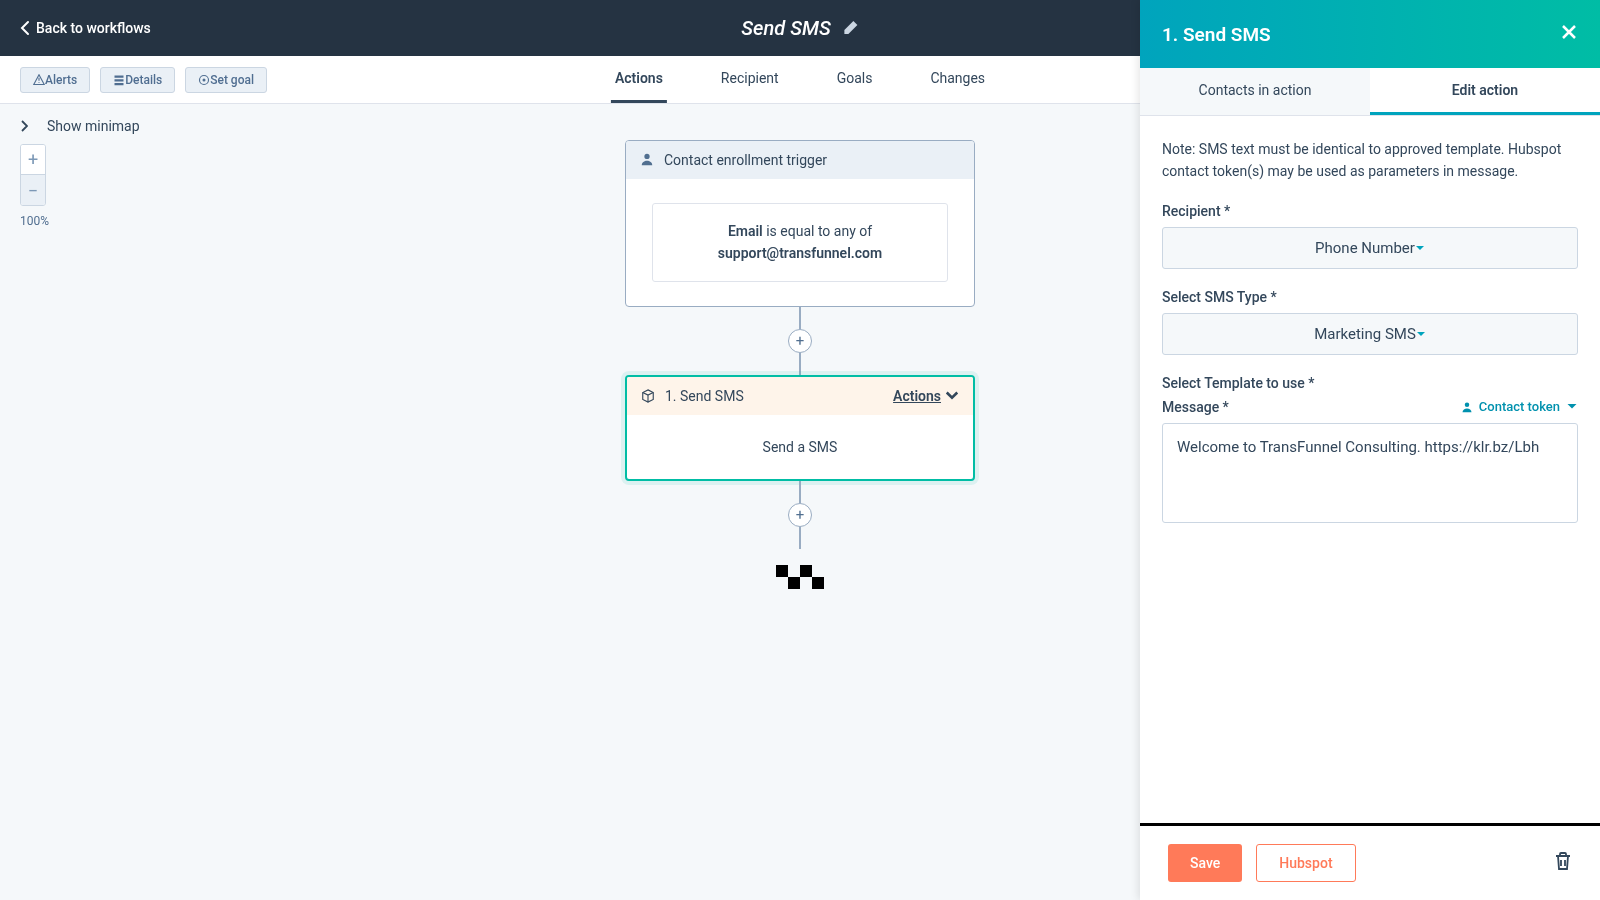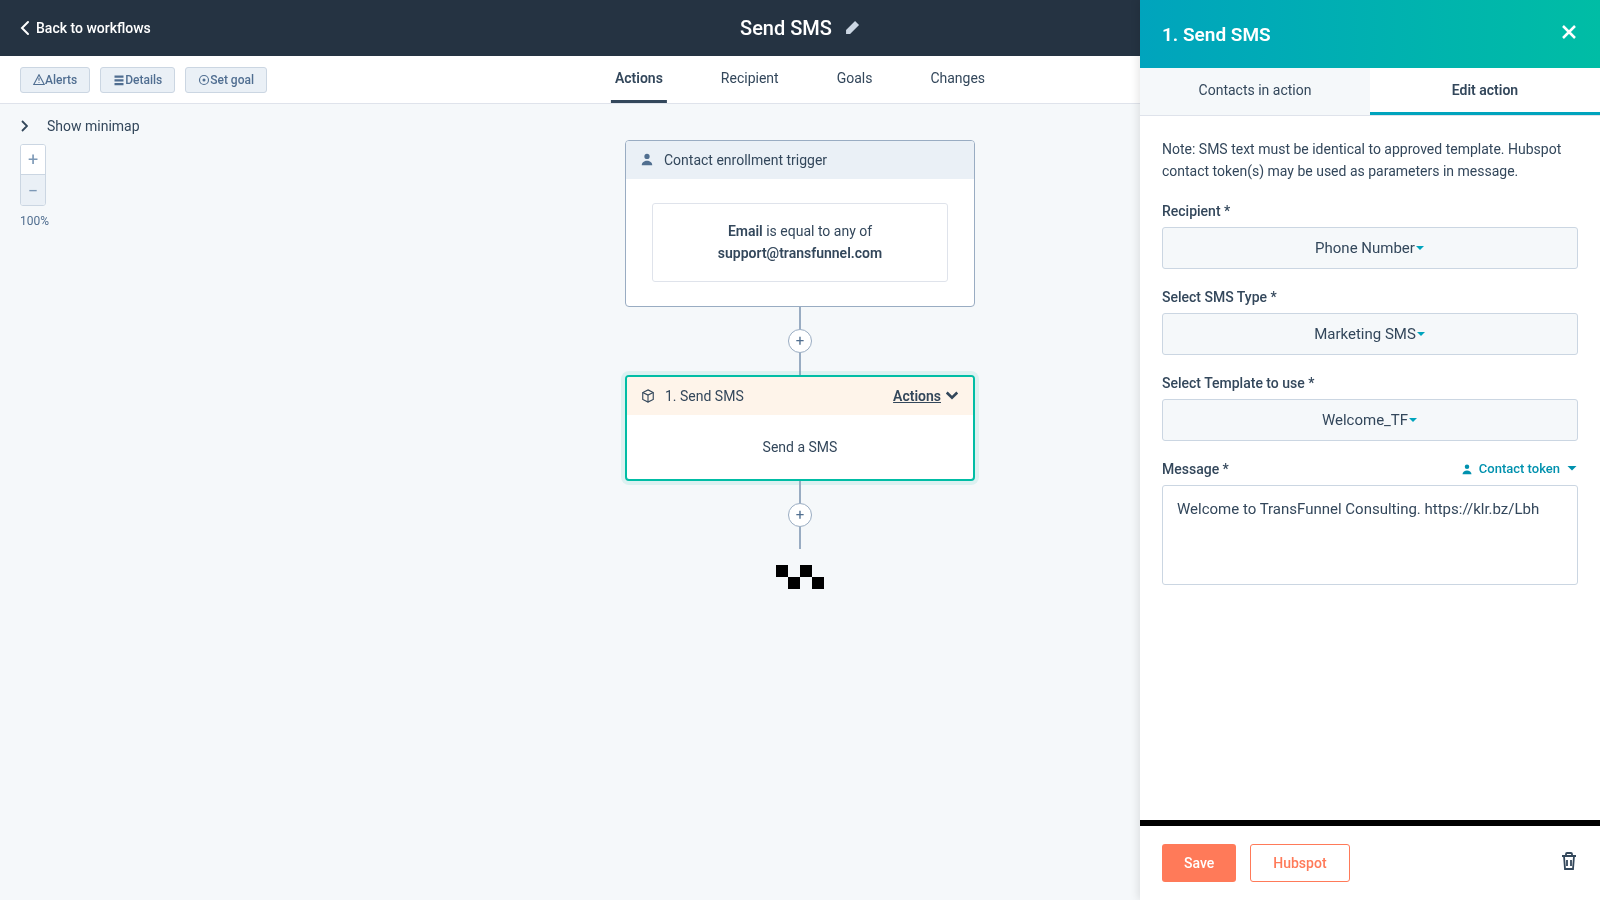--- a/index.html
+++ b/index.html
@@ -2,21 +2,21 @@
 <html><head>
 <meta charset="utf-8">
 <style>
 * { box-sizing: border-box; margin: 0; padding: 0; font-family: -apple-system, BlinkMacSystemFont, "Segoe UI", Roboto, Helvetica, Arial, sans-serif; }
 body { width: 1600px; height: 900px; overflow: hidden; background: #f5f8fa; position: relative; }
 
 
 .top-header { height: 56px; background: #253342; display: flex; align-items: center; padding: 0 20px; position: relative; }
 .back-link { color: #fff; font-size: 14px; font-weight: 500; display: flex; align-items: center; gap: 6px; cursor: pointer; }
 .back-link svg { width: 10px; height: 16px; }
-.workflow-title-wrap { position: absolute; left: 50%; transform: translateX(-50%); display: flex; align-items: center; gap: 12px; color: #fff; }
+.workflow-title-wrap { position: absolute; left: 50%; transform: translateX(-50%); display: flex; align-items: center; gap: 12px; color: #fff; font-style: italic; }
 .workflow-title { font-size: 20px; font-weight: 500; }
 .pencil-icon { width: 16px; height: 16px; fill: #cbd6e2; cursor: pointer; }
 
 
 .toolbar { height: 48px; background: #fff; border-bottom: 1px solid #dfe3eb; display: flex; align-items: center; padding: 0 20px; position: relative; }
 .toolbar-left { display: flex; gap: 10px; }
 .tb-btn { border: 1px solid #cbd6e2; background: #eaf0f6; color: #506e91; font-size: 12px; padding: 5px 12px; border-radius: 3px; display: inline-flex; align-items: center; cursor: pointer; font-weight: 500; }
 .tb-btn svg { width: 12px; height: 12px; fill: #506e91; }
 .tabs { position: absolute; left: 50%; transform: translateX(-50%); display: flex; gap: 50px; }
 .tab { color: #33475b; font-size: 14px; padding: 14px 4px; cursor: pointer; border-bottom: 3px solid transparent; }
@@ -70,21 +70,21 @@
 .panel-body { padding: 22px; flex: 1; overflow-y: auto; }
 .note-text { font-size: 14px; color: #33475b; line-height: 1.6; margin-bottom: 20px; }
 .form-label { font-size: 14px; color: #33475b; font-weight: 500; margin-bottom: 8px; display: block; }
 .form-select { width: 100%; border: 1px solid #cbd6e2; background: #f5f8fa; border-radius: 3px; padding: 11px 14px; font-size: 15px; color: #33475b; display: flex; align-items: center; justify-content: center; cursor: pointer; margin-bottom: 20px; }
 .form-select svg { width: 10px; height: 10px; fill: #00a4bd; }
 .msg-label-row { display: flex; justify-content: space-between; align-items: center; margin-bottom: 8px; }
 .contact-token { color: #0091ae; font-size: 13px; font-weight: 500; display: inline-flex; align-items: center; gap: 6px; cursor: pointer; }
 .contact-token svg { width: 12px; height: 12px; fill: #0091ae; }
 .msg-textarea { width: 100%; border: 1px solid #cbd6e2; border-radius: 3px; padding: 12px 14px; font-size: 15px; color: #33475b; min-height: 100px; resize: none; font-family: inherit; line-height: 1.5; }
 
-.panel-footer { border-top: 6px solid #000000; padding: 18px 22px; display: flex; align-items: center; gap: 14px; }
+.panel-footer { border-top: 3px solid #000000; padding: 18px 28px; display: flex; align-items: center; gap: 14px; }
 .btn-save { background: #ff7a59; color: #fff; border: none; border-radius: 3px; padding: 11px 22px; font-size: 14px; font-weight: 500; cursor: pointer; }
 .btn-cancel { background: #fff; color: #ff7a59; border: 1px solid #ff7a59; border-radius: 3px; padding: 10px 22px; font-size: 14px; font-weight: 500; cursor: pointer; }
 .trash { margin-left: auto; cursor: pointer; }
 .trash svg { width: 18px; height: 20px; fill: none; stroke: #33475b; stroke-width: 1.8; }
 </style>
 </head>
 <body>
 
 <div class="top-header">
   <div class="back-link">
@@ -232,26 +232,20 @@
 
     <label class="form-label">Select SMS Type *</label>
     <div class="form-select">
       <span>Marketing SMS</span>
       <svg viewBox="0 0 10 10">
           <path d="M1 3l4 4 4-4z"></path>
         </svg>
     </div>
 
     <label class="form-label">Select Template to use *</label>
-    <div class="form-select">
-      <span>Welcome_TF</span>
-      <svg viewBox="0 0 10 10">
-          <path d="M1 3l4 4 4-4z"></path>
-        </svg>
-    </div>
 
     <div class="msg-label-row">
       <label class="form-label" style="margin-bottom:0">Message *</label>
       <span class="contact-token">
         <svg viewBox="0 0 16 16">
             <circle cx="8" cy="5" r="3"></circle>
             <path d="M2 15c0-3 3-5 6-5s6 2 6 5"></path>
           </svg>
         <span>Contact token</span>
         <svg width="8" height="8" viewBox="0 0 8 8">

